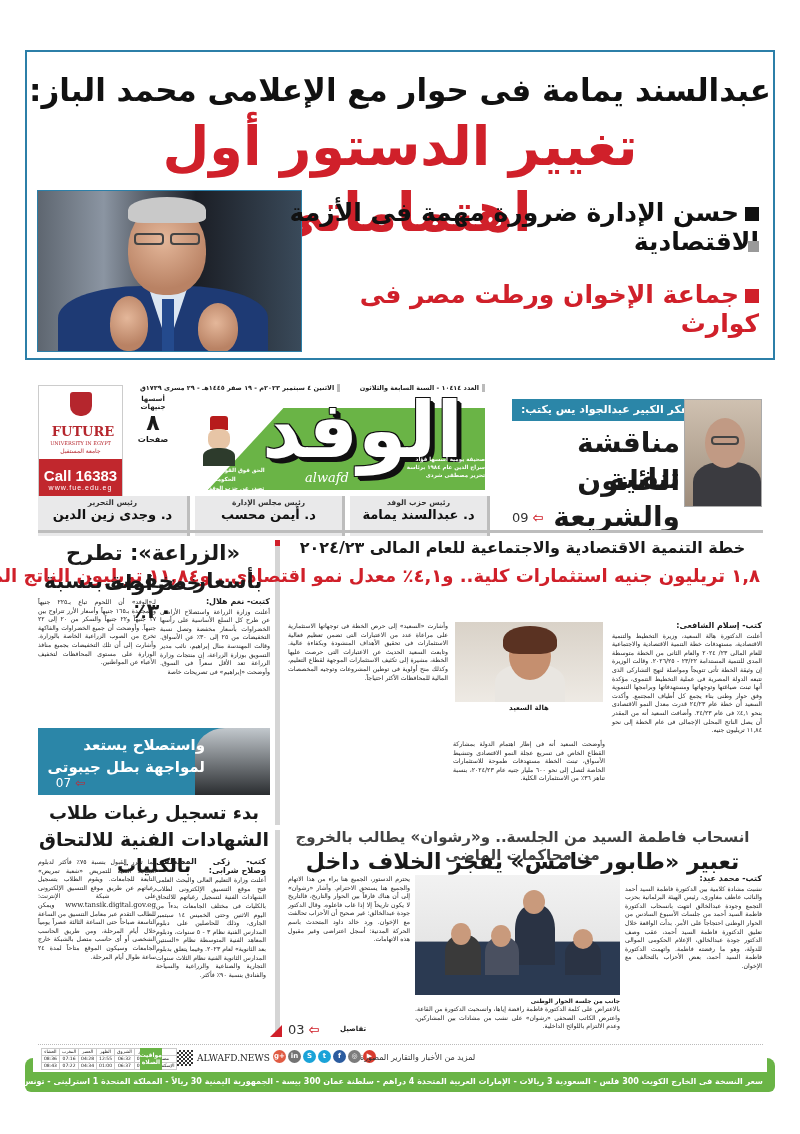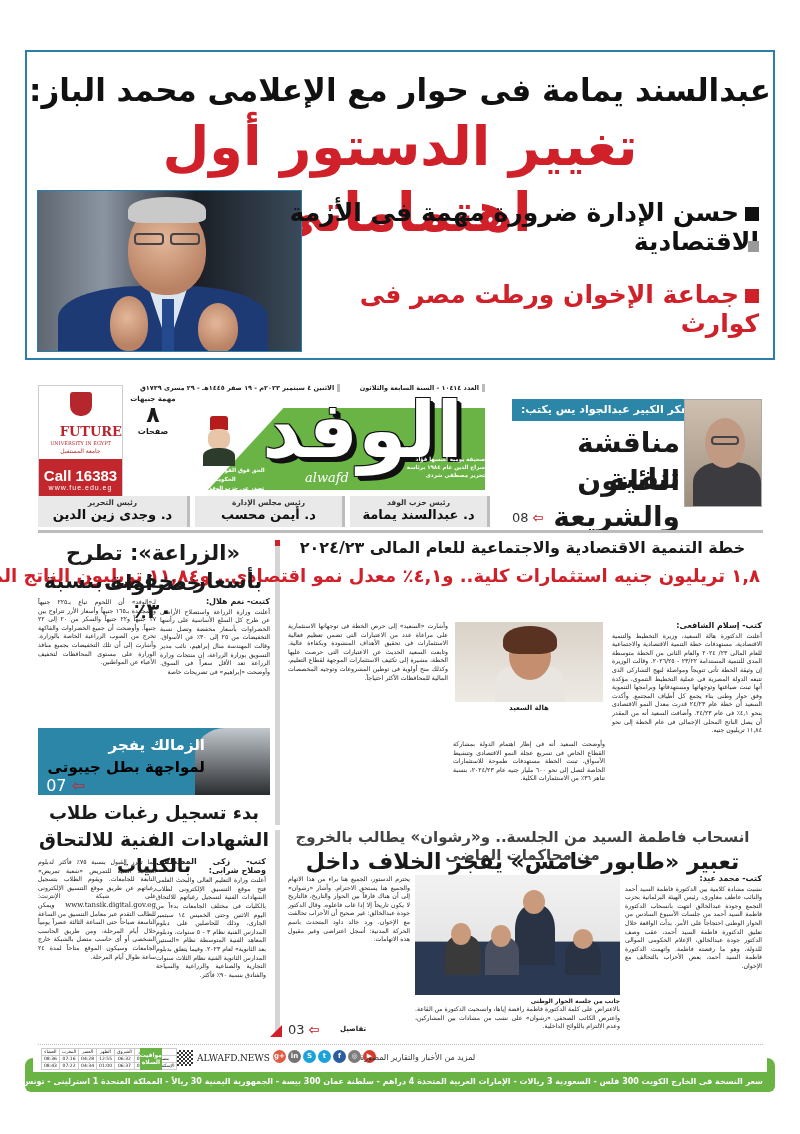--- a/index.html
+++ b/index.html
@@ -26,21 +26,21 @@
   #bullet3 { top: 212px; font-size: 25px; color: #d0202a; margin-top: 16px; }
   #bullet3b { top: 250px; font-size: 25px; color: #d0202a; }
   .sq { display: inline-block; width: 14px; height: 14px; margin-left: 6px; vertical-align: middle; }
   .page-ref { font-size: 12px; color: #333; font-weight: normal; }
   .page-ref .arrow { color: #d0202a; font-weight: bold; }
 
   
   #ad-future { left: 38px; top: 385px; width: 85px; height: 125px; border: 1px solid #ccc; background: #fff; }
   #ad-future-logo { left: 0; right: 0; top: 6px; height: 62px; text-align: center; }
   .shield { display: inline-block; width: 22px; height: 24px; background: #b5262d; border-radius: 3px 3px 10px 10px; }
-  #ad-future-name { left: 5px; right: 0; top: 38px; font-family: "DejaVu Serif", serif; font-size: 13px; color: #b5262d; font-weight: bold; }
+  #ad-future-name { left: 5px; right: 0; top: 38px; text-align: center; font-family: "DejaVu Serif", serif; font-size: 13px; color: #b5262d; font-weight: bold; }
   #ad-future-sub { left: 0; right: 0; top: 54px; text-align: center; font-family: "DejaVu Serif", serif; font-size: 5px; color: #b5262d; }
   #ad-future-ar { left: 0; right: 0; top: 61px; text-align: center; font-size: 6px; color: #b5262d; }
   #ad-future-call { left: 0; right: 0; bottom: 0; height: 50px; background: #c1272d; color: #fff; text-align: center; }
   #ad-call-label { display: block; font-family: "Liberation Sans", sans-serif; font-weight: bold; font-size: 15px; padding-top: 8px; direction: ltr; }
   #ad-call-url { display: block; font-family: "Liberation Sans", sans-serif; font-size: 7px; letter-spacing: 1px; direction: ltr; }
 
   #price-box { left: 128px; top: 395px; width: 50px; text-align: center; }
   #price-label { font-size: 7px; font-weight: bold; display: block; }
   #pages-num { font-size: 22px; font-weight: bold; display: block; line-height: 24px; }
   #pages-label { font-size: 8px; font-weight: bold; display: block; }
@@ -50,21 +50,21 @@
   #logo-main { left: 255px; top: 385px; width: 215px; height: 90px; font-size: 78px; font-weight: bold; color: #fff; text-align: center; line-height: 90px;
      text-shadow: 3px 3px 0 #111, 4px 4px 0 #111, 5px 5px 0 #111, -1px -1px 0 #111, 1px -1px 0 #111, -1px 1px 0 #111; }
   #logo-latin { left: 305px; top: 470px; font-family: "DejaVu Serif", serif; font-style: italic; font-size: 13px; color: #fff; direction: ltr; }
   #founder { left: 200px; top: 416px; width: 40px; height: 50px; }
   #founder-fez { left: 10px; top: 0; width: 18px; height: 14px; background: #b71c1c; border-radius: 3px 3px 0 0; }
   #founder-face { left: 8px; top: 13px; width: 22px; height: 20px; background: #e7c5a6; border-radius: 40%; }
   #founder-body { left: 3px; top: 32px; width: 32px; height: 18px; background: #2d3b2c; border-radius: 45% 45% 0 0; }
   #founder-motto { left: 180px; top: 466px; width: 90px; text-align: center; font-size: 5.5px; color: #fff; font-weight: bold; line-height: 9px; }
   #founded-text { left: 400px; top: 455px; width: 85px; font-size: 5.5px; color: #fff; font-weight: bold; text-align: right; line-height: 8px; }
 
-  .staff { top: 496px; height: 31px; background: #e9e9ea; text-align: center; border-right: 3px solid #bdbdbd; }
+  .staff { top: 496px; height: 40px; background: #e9e9ea; text-align: center; border-right: 3px solid #bdbdbd; }
   .staff-role { display: block; font-size: 7.5px; font-weight: bold; color: #333; padding-top: 2px; }
   .staff-name { display: block; font-size: 13px; font-weight: bold; color: #111; }
   #staff-1 { left: 350px; width: 140px; }
   #staff-2 { left: 195px; width: 150px; }
   #staff-3 { left: 38px; width: 152px; }
 
   
   #opinion-kicker { left: 512px; top: 399px; width: 200px; height: 22px; background: #2b86a8; color: #fff; font-size: 11px; font-weight: bold; text-align: right; padding: 4px 8px 0 0; }
   #opinion-photo { left: 684px; top: 399px; width: 78px; height: 108px; border: 1px solid #aaa; background: linear-gradient(180deg,#cfc1b1,#9e8d7c); overflow: hidden; }
   #opinion-title1 { left: 515px; top: 425px; width: 165px; text-align: right; font-size: 28px; font-weight: bold; line-height: 36px; }
@@ -87,22 +87,22 @@
 
   
   #agri-title1 { left: 38px; top: 538px; width: 230px; text-align: center; font-size: 21px; font-weight: bold; line-height: 30px; }
   #agri-title2 { left: 38px; top: 566px; width: 230px; text-align: center; font-size: 21px; font-weight: bold; line-height: 30px; }
   #agri-col1 { left: 160px; top: 598px; width: 110px; height: 120px; }
   #agri-col2 { left: 38px; top: 598px; width: 118px; height: 120px; }
 
   
   #zamalek { left: 38px; top: 728px; width: 232px; height: 67px; background: #2b86a8; overflow: hidden; }
   #zamalek-t1 { right: 65px; top: 8px; font-size: 15px; font-weight: bold; color: #fff; }
-  #zamalek-t2 { right: 65px; top: 30px; font-size: 15px; font-weight: bold; color: #000000; }
-  #zamalek-ref { right: 185px; top: 48px; font-size: 16px; color: #fff; direction: ltr; }
+  #zamalek-t2 { right: 65px; top: 30px; font-size: 15px; font-weight: bold; color: #ffffff; }
+  #zamalek-ref { right: 185px; top: 48px; font-size: 12px; color: #fff; direction: ltr; }
   #coach { right: 0; top: 0; width: 75px; height: 67px; background: linear-gradient(180deg,#c2c8cd,#2a2d30); border-radius: 40% 0 0 0; }
 
   
   #tansik-t1 { left: 38px; top: 800px; width: 232px; text-align: center; font-size: 18px; font-weight: bold; line-height: 26px; }
   #tansik-t2 { left: 38px; top: 826px; width: 232px; text-align: center; font-size: 19px; font-weight: bold; line-height: 26px; }
   #tansik-col1 { left: 156px; top: 858px; width: 110px; height: 180px; }
   #tansik-col2 { left: 38px; top: 858px; width: 118px; height: 180px; }
   .url { font-family: "DejaVu Serif", serif; font-size: 7px; direction: ltr; unicode-bidi: embed; }
 
   
@@ -176,21 +176,21 @@
 </div>
 
 <div id="green-band2" class="abs"></div>
 
 <div id="issue-line" class="abs">
   <span style="float:right;border-right:3px solid #bbb;padding-right:3px">العدد ١٠٤١٤ - السنة السابعة والثلاثون</span>
   <span style="float:left;border-right:3px solid #bbb;padding-right:3px">الاثنين ٤ سبتمبر ٢٠٢٣م - ١٩ صفر ١٤٤٥هـ - ٢٩ مسرى ١٧٣٩ق</span>
 </div>
 
 <div id="price-box" class="abs">
-  <span id="price-label">مهمة جنيهات</span>
+  <span id="price-label">أسسها جنيهات</span>
   <span id="pages-num">٨</span>
   <span id="pages-label">صفحات</span>
 </div>
 
 <div id="founder" class="abs">
   <div id="founder-fez" class="abs"></div>
   <div id="founder-face" class="abs"></div>
   <div id="founder-body" class="abs"></div>
 </div>
 <div id="founder-motto" class="abs">
@@ -217,21 +217,21 @@
 
 <div id="opinion-kicker" class="abs">المفكر الكبير عبدالجواد يس يكتب:</div>
 <div id="opinion-photo" class="abs">
   <div class="photo-person" style="left:8px;top:62px;width:68px;height:50px;background:#3b3b40"></div>
   <div class="photo-face" style="left:20px;top:18px;width:40px;height:50px;background:#c19a84"></div>
   <div class="person-glasses" style="left:26px;top:36px;width:28px;height:9px;"></div>
 </div>
 <div id="opinion-title1" class="abs">مناقشة ثنائية</div>
 <div id="opinion-title2" class="abs">القانون والشريعة</div>
 <div id="opinion-ref" class="abs page-ref">
-  <span>08</span>
+  <span>09</span>
   <span class="arrow">⇦</span>
 </div>
 
 <div class="abs hr" style="top:530px"></div>
 
 <div id="econ-flag" class="abs"></div>
 <div id="econ-kicker" class="abs">خطة التنمية الاقتصادية والاجتماعية للعام المالى ٢٠٢٤/٢٣</div>
 <div id="econ-headline" class="abs">١,٨ تريليون جنيه استثمارات كلية.. و٤,١٪ معدل نمو اقتصادى.. و١١,٨٤ تريليون الناتج المحلى</div>
 
 <div id="econ-col1" class="abs col-text">
@@ -250,21 +250,21 @@
 <div id="agri-title1" class="abs">«الزراعة»: تطرح خضراوات</div>
 <div id="agri-title2" class="abs">بأسعار مخفضة بنسبة ٣٠٪</div>
 <div id="agri-col1" class="abs col-text">
   <span class="byline">كتبت- نغم هلال:</span>
   <span>أعلنت وزارة الزراعة واستصلاح الأراضى عن طرح كل السلع الأساسية على رأسها الخضراوات بأسعار مخفضة وتصل نسبة التخفيضات من ٢٥ إلى ٣٠٪ عن الأسواق. وقالت المهندسة منال إبراهيم، نائب مدير التسويق بوزارة الزراعة، إن منتجات وزارة الزراعة تعد الأقل سعراً فى السوق. وأوضحت «إبراهيم» فى تصريحات خاصة</span>
 </div>
 <div id="agri-col2" class="abs col-text">لـ«الوفد» أن اللحوم تباع بـ٢٢٥ جنيهاً والمجمدة بـ١٦٥ جنيهاً وأسعار الأرز تتراوح بين ١٧ جنيهاً و٢٢ جنيهاً والسكر من ٢٠ إلى ٢٢ جنيهاً. وأوضحت أن جميع الخضراوات والفاكهة تخرج من الصوب الزراعية الخاصة بالوزارة. وأشارت إلى أن تلك التخفيضات بجميع منافذ الوزارة على مستوى المحافظات لتخفيف الأعباء عن المواطنين.</div>
 
 <div id="zamalek" class="abs">
   <div id="coach" class="abs"></div>
-  <div id="zamalek-t1" class="abs">الزمالك يفجر</div>
+  <div id="zamalek-t1" class="abs">واستصلاح يستعد</div>
   <div id="zamalek-t2" class="abs">لمواجهة بطل جيبوتى</div>
   <div id="zamalek-ref" class="abs">
     <span>07</span>
     <span style="color:#d0202a">⇦</span>
   </div>
 </div>
 
 <div id="tansik-t1" class="abs">بدء تسجيل رغبات طلاب</div>
 <div id="tansik-t2" class="abs">الشهادات الفنية للالتحاق بالكليات</div>
 <div id="tansik-col1" class="abs col-text">

